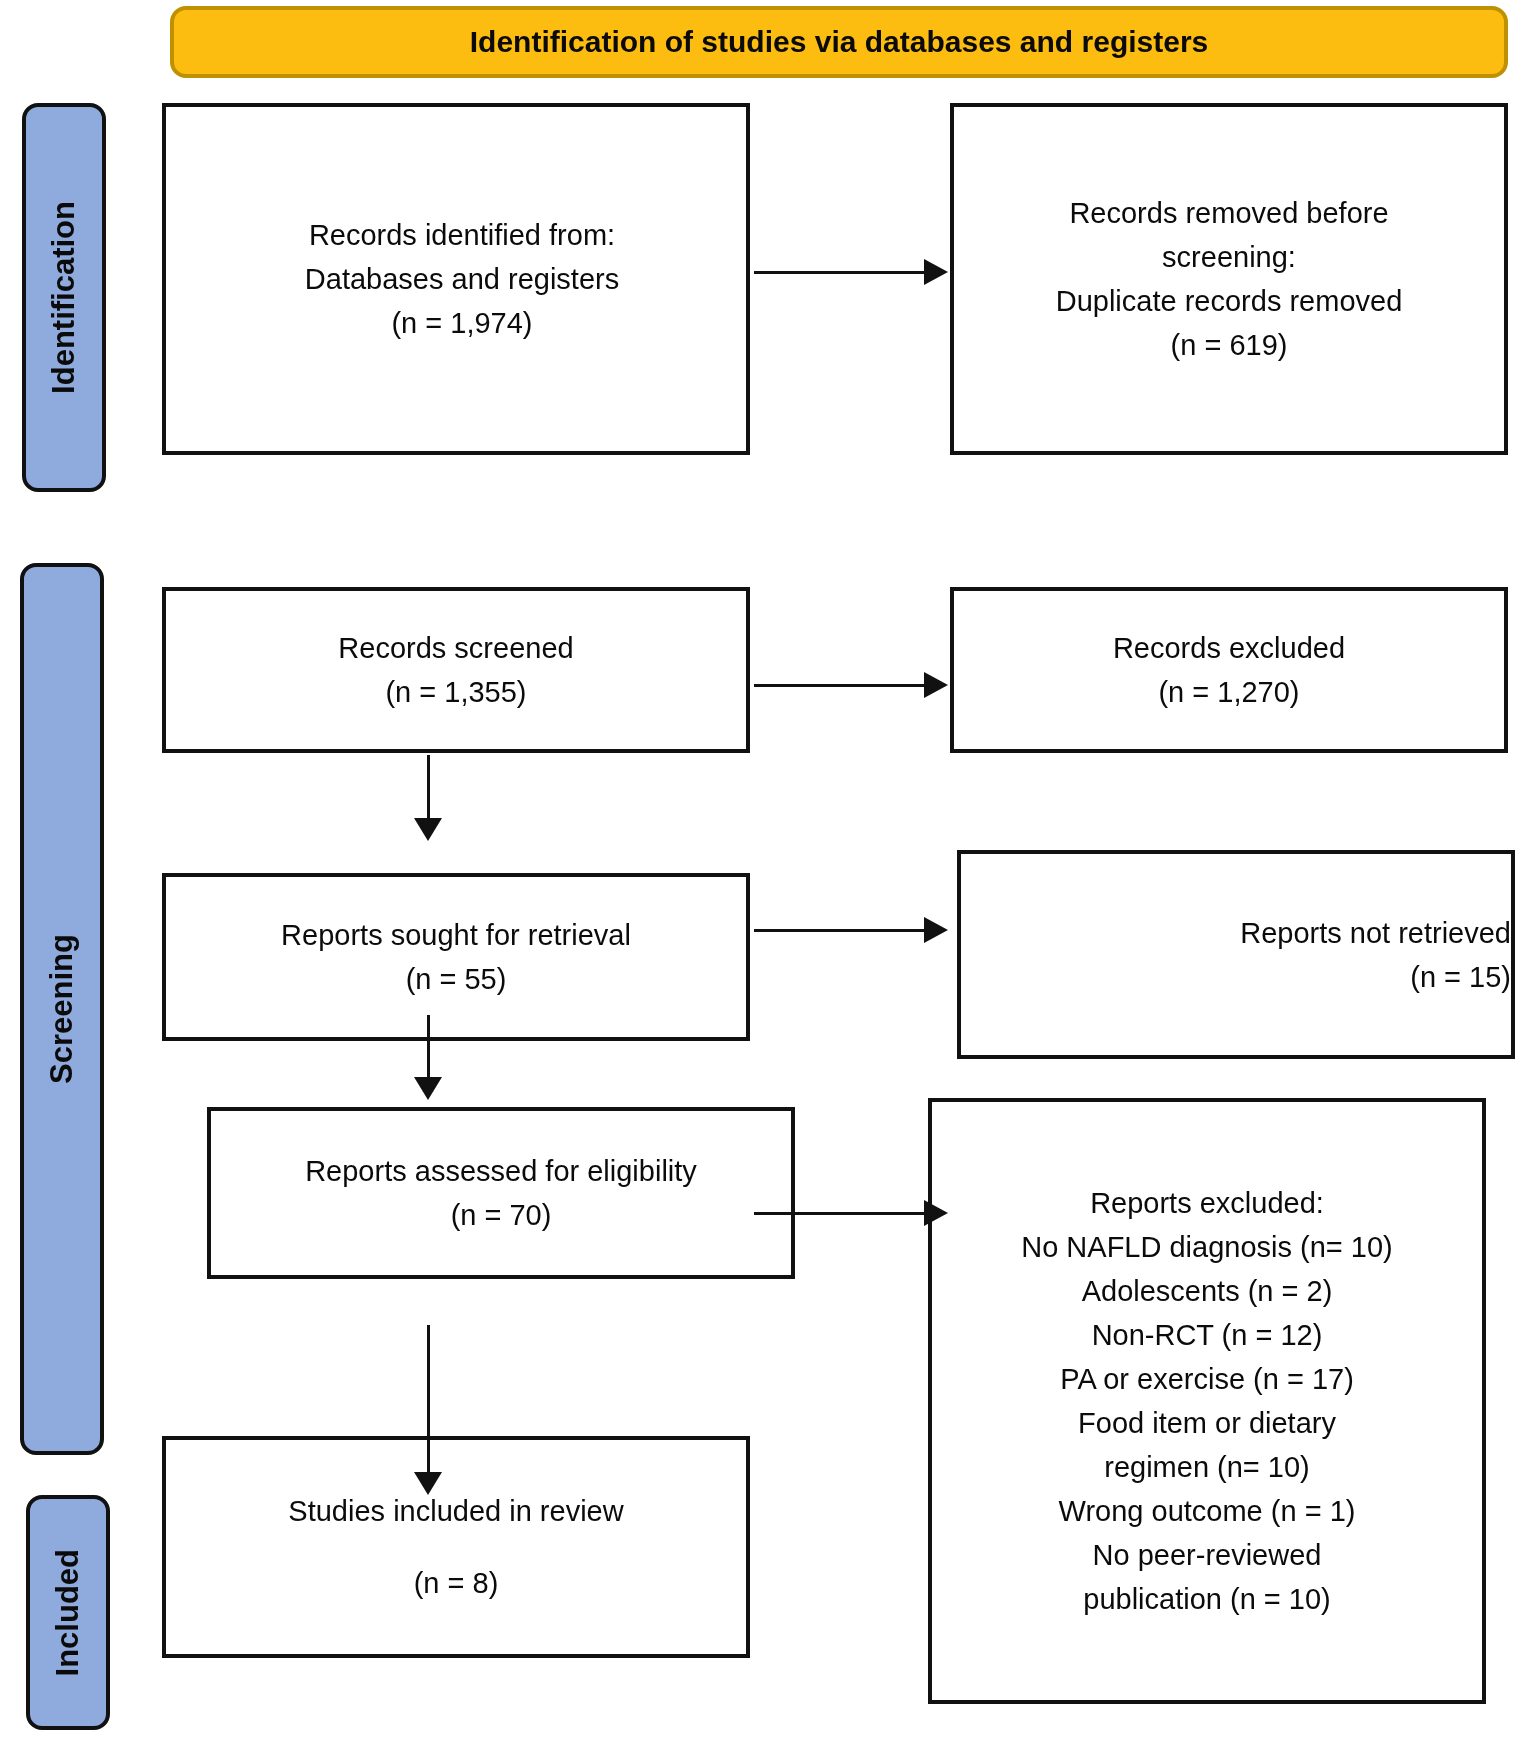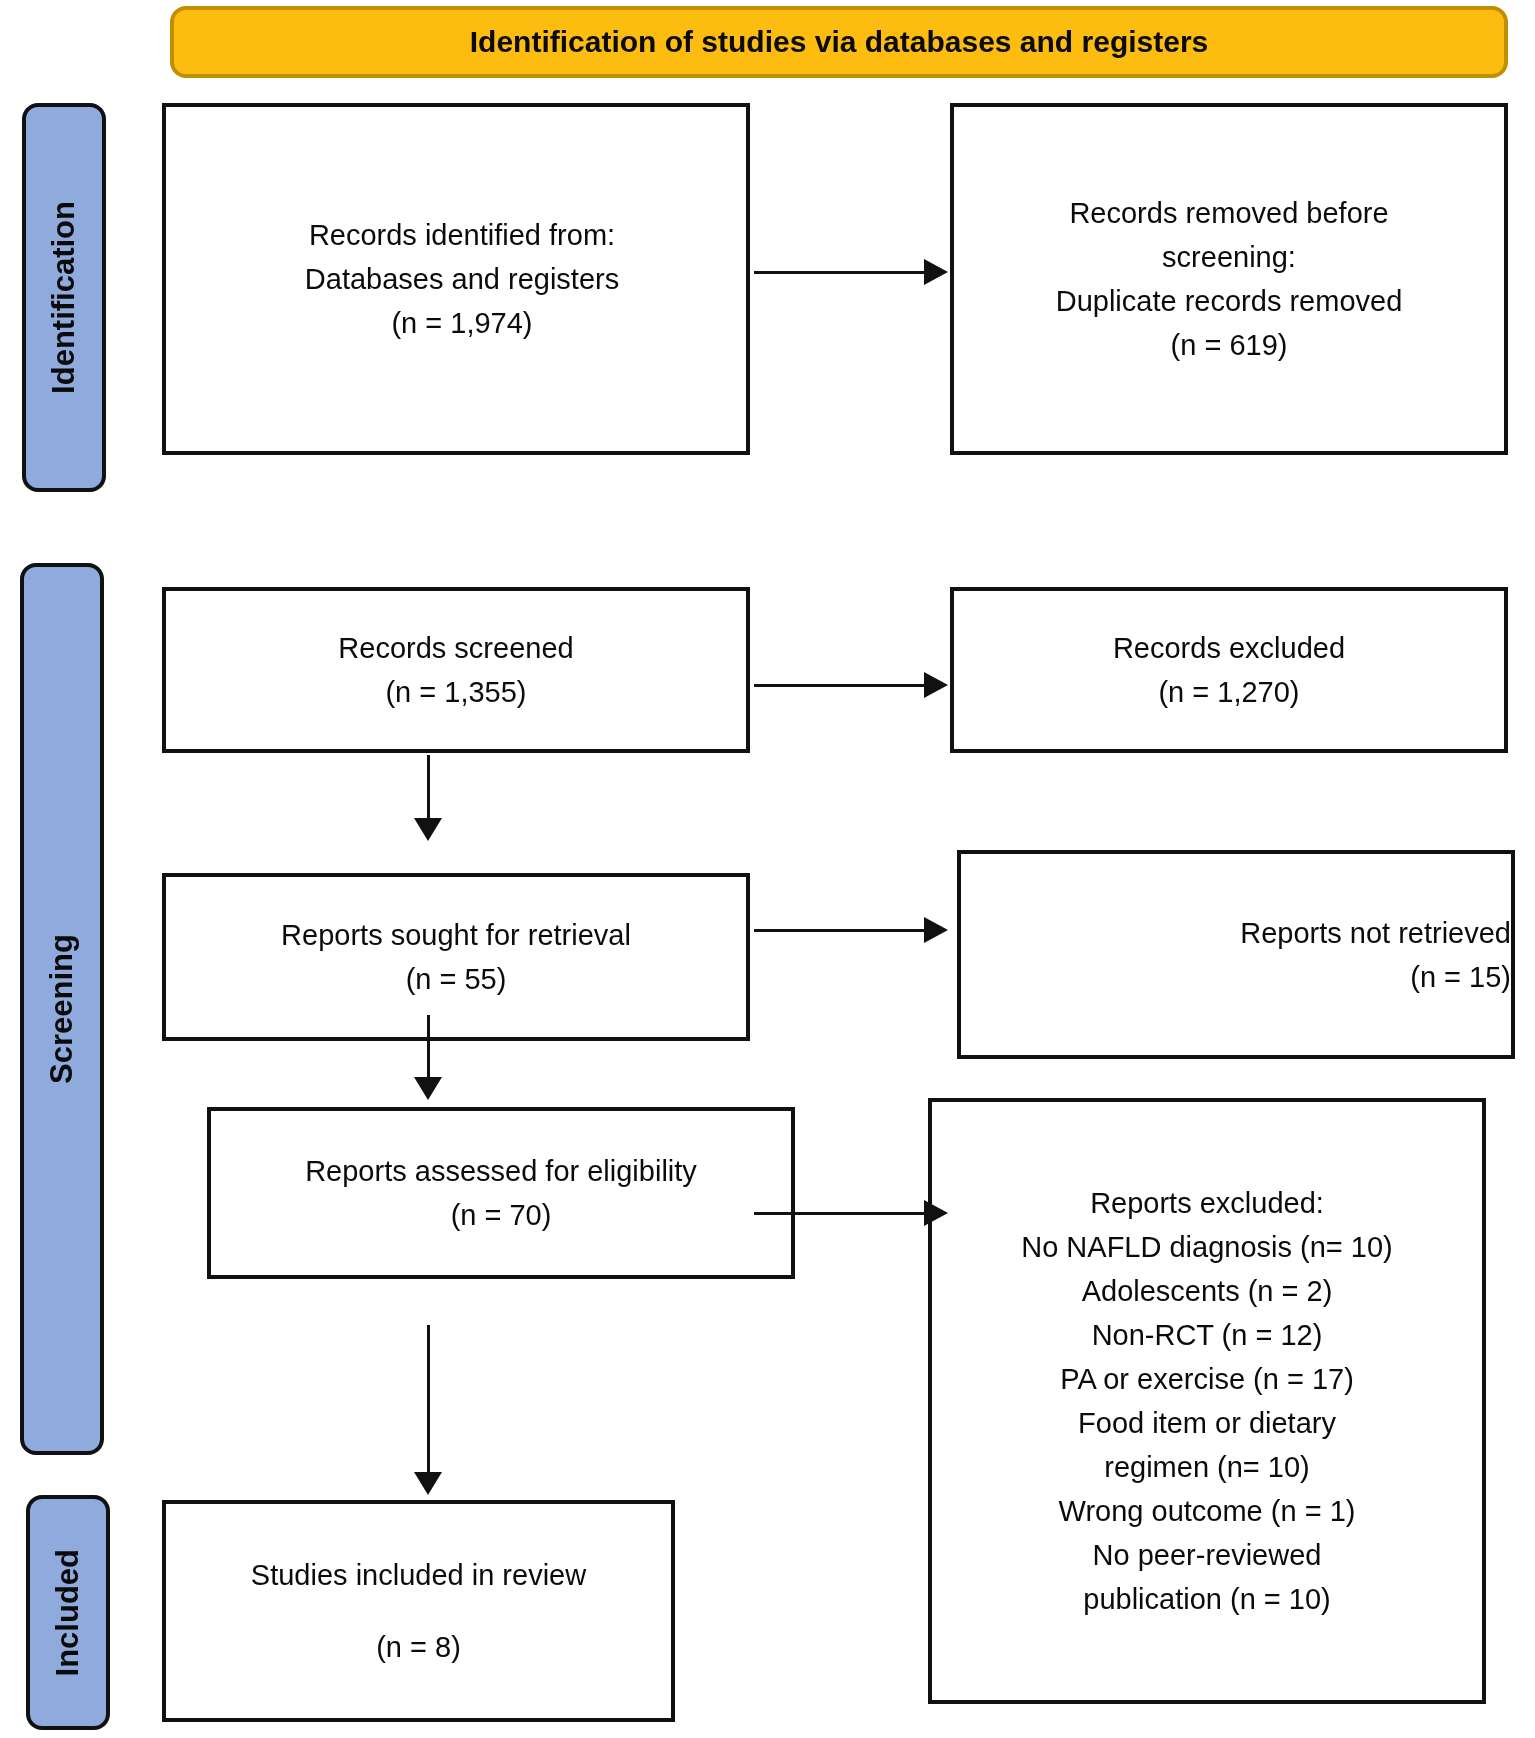--- a/index.html
+++ b/index.html
@@ -79,21 +79,21 @@
   <div class="fbox" style="left:162px; top:845px; width:588px; height:168px;margin-top:28px;">
     <div class="line">Reports sought for retrieval</div>
     <div class="line">(n = 55)</div>
   </div>
 
   <div class="fbox" style="left:162px; top:1107px; width:588px; height:172px;margin-left:45px;">
     <div class="line">Reports assessed for eligibility</div>
     <div class="line">(n = 70)</div>
   </div>
 
-  <div class="fbox" style="left:162px; top:1500px; width:513px; height:222px;gap:28px;">
+  <div class="fbox" style="left:162px; top:1436px; width:588px; height:222px;gap:28px;">
     <div class="line">Studies included in review</div>
     <div class="line">(n = 8)</div>
   </div>
 
   <div class="fbox" style="left:950px; top:103px; width:558px; height:352px;">
     <div class="line">Records removed before</div>
     <div class="line">screening:</div>
     <div class="line">Duplicate records removed</div>
     <div class="line">(n = 619)</div>
   </div>

